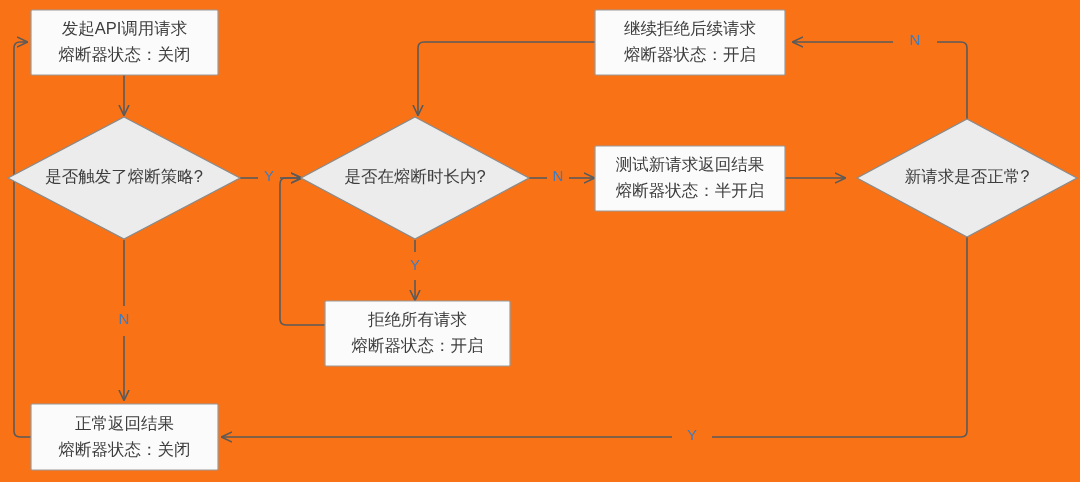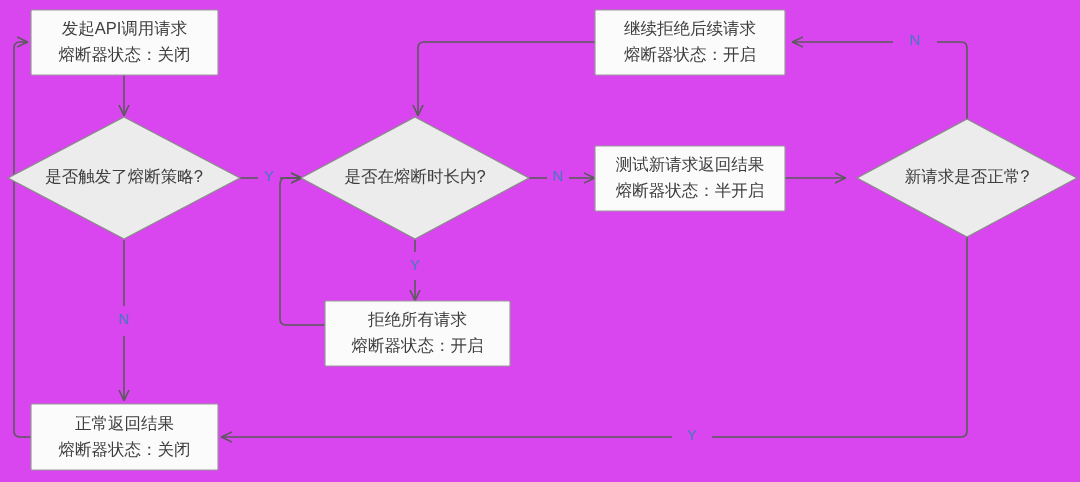--- a/index.html
+++ b/index.html
@@ -4,21 +4,21 @@
 <style>
   html, body {
     margin: 0;
     padding: 0;
     background: #ffffff;
   }
   #canvas-wrap {
     position: relative;
     width: 1080px;
     height: 482px;
-    background: #d946ef;
+    background: #f97316;
     overflow: hidden;
     font-family: "Liberation Sans", "DejaVu Sans", sans-serif;
   }
   svg#flow {
     display: block;
     width: 1080px;
     height: 482px;
   }
   .node-box {
     fill: #fbfbfb;

